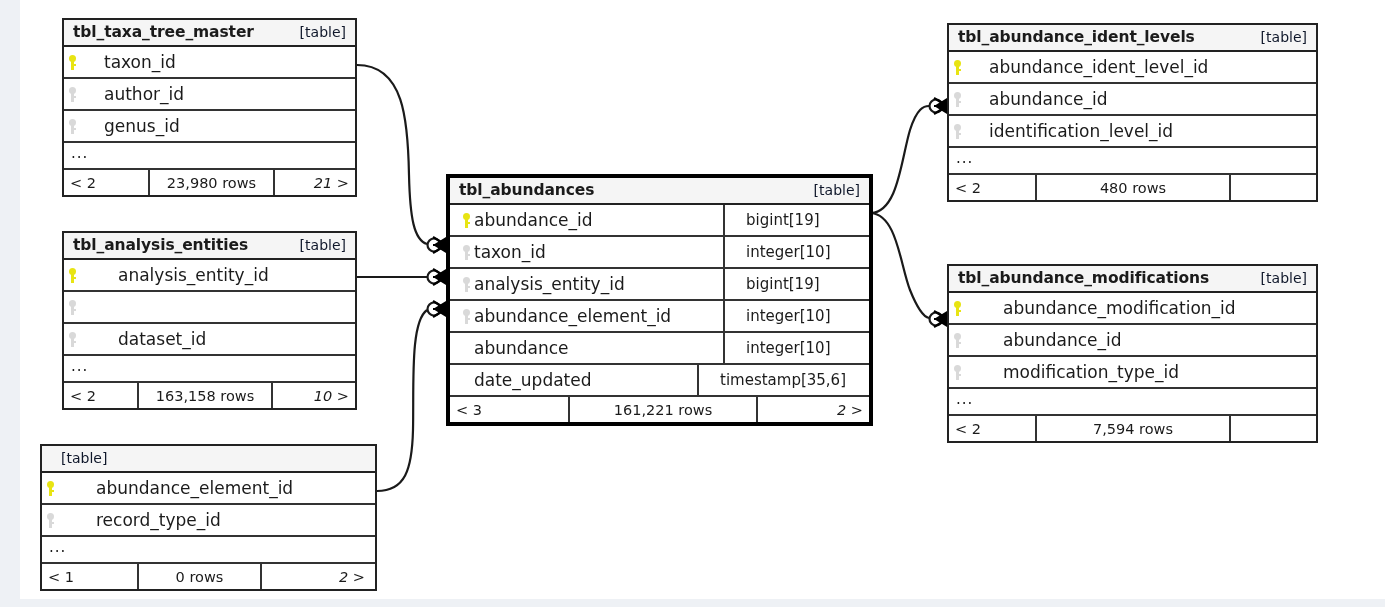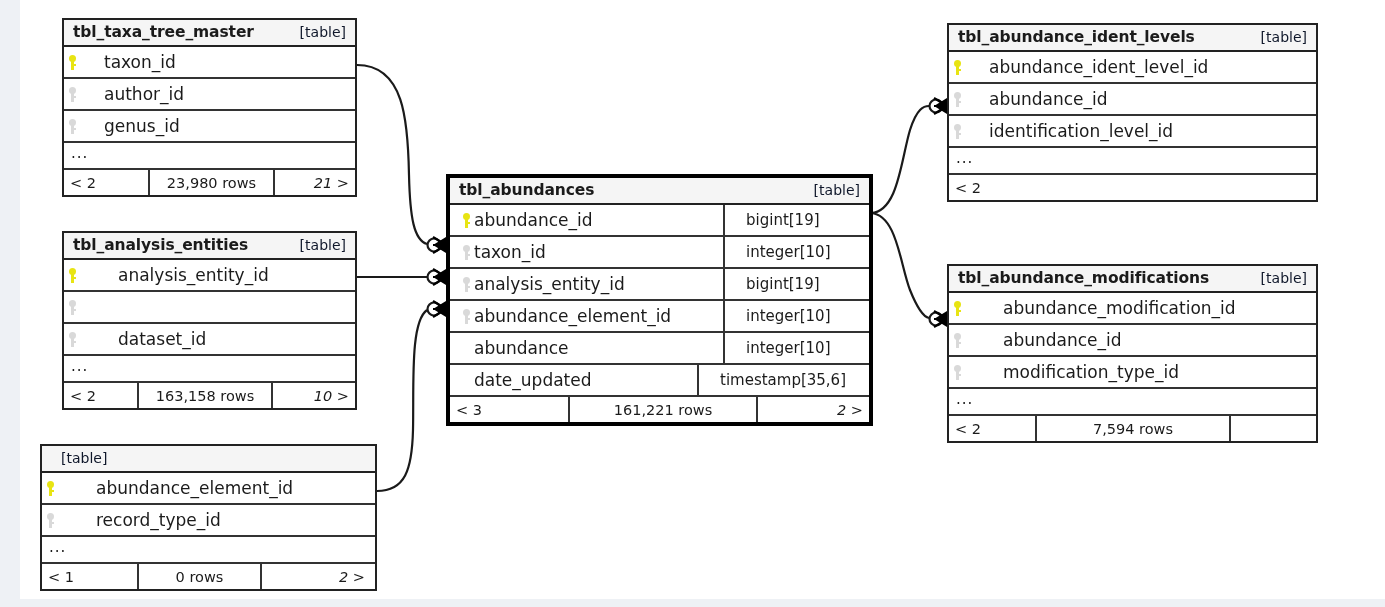--- a/index.html
+++ b/index.html
@@ -487,20 +487,21 @@
         </span>
       </span>
     <span class="col-main">
         <span class="keyslot"></span>
         <span class="col-label">identification_level_id</span>
       </span>
   </div>
   <div class="ellipsis-row">...</div>
   <div class="foot-row">
     <span class="foot-cell foot-prev" style="width:86px">&lt; 2</span>
+    <span class="foot-cell foot-mid" style="width:196px">480 rows</span>
     <span class="foot-cell foot-next" style="width:85px"></span>
   </div>
 </div>
 
 <div class="tbl" style="left:947px; top:236px; width:371px;margin-top:28px;">
   <div class="tbl-head">
     <span class="tbl-name">tbl_abundance_modifications</span>
     <span class="tbl-kind">[table]</span>
   </div>
   <div class="col-row">

